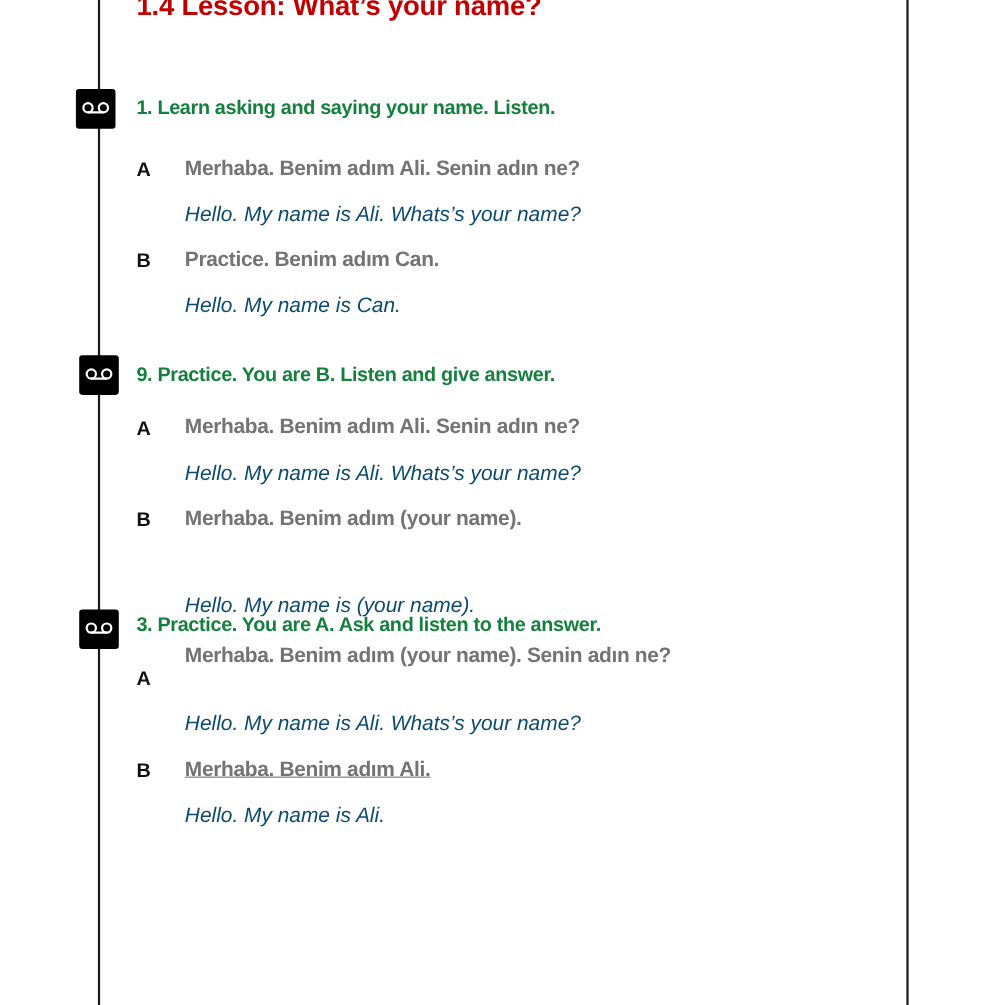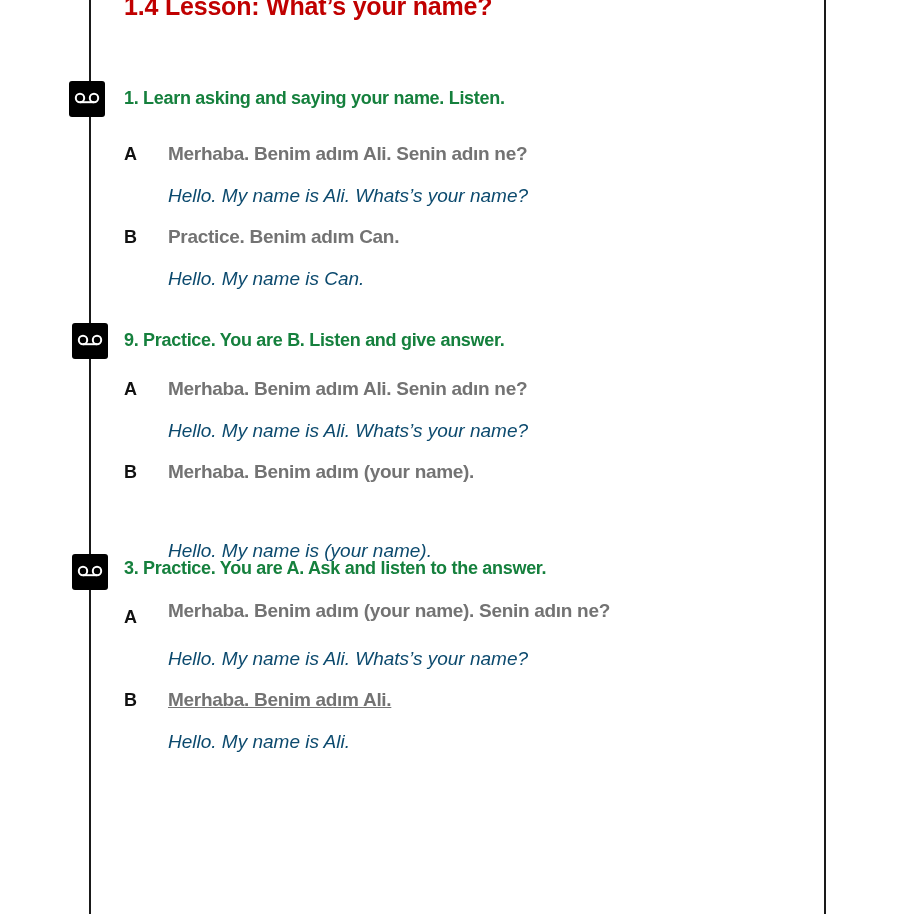--- a/index.html
+++ b/index.html
@@ -77,17 +77,17 @@
 <div class="icon-box" style="left:72px; top:554px;">
   <svg width="26" height="14" viewBox="0 0 26 14">
     <circle cx="6" cy="6" r="4.2" fill="none" stroke="#fff" stroke-width="2"></circle>
     <circle cx="20" cy="6" r="4.2" fill="none" stroke="#fff" stroke-width="2"></circle>
     <line x1="6" y1="10.2" x2="20" y2="10.2" stroke="#fff" stroke-width="2"></line>
   </svg>
 </div>
 <div class="heading" style="top:558px;text-align:right;">3. Practice. You are A. Ask and listen to the answer.</div>
 
 <div class="spk" style="top:607px;">A</div>
-<div class="tr-line" style="top:600px;">Merhaba. Benim adım (your name). Senin adın ne?</div>
+<div class="tr-line" style="top:586px;">Merhaba. Benim adım (your name). Senin adın ne?</div>
 <div class="en-line" style="top:648px;">Hello. My name is Ali. Whats’s your name?</div>
 <div class="spk" style="top:690px;">B</div>
 <div class="tr-line" style="top:689px;text-decoration:underline;">Merhaba. Benim adım Ali.</div>
 <div class="en-line" style="top:731px;">Hello. My name is Ali.</div>
 
 </body></html>

